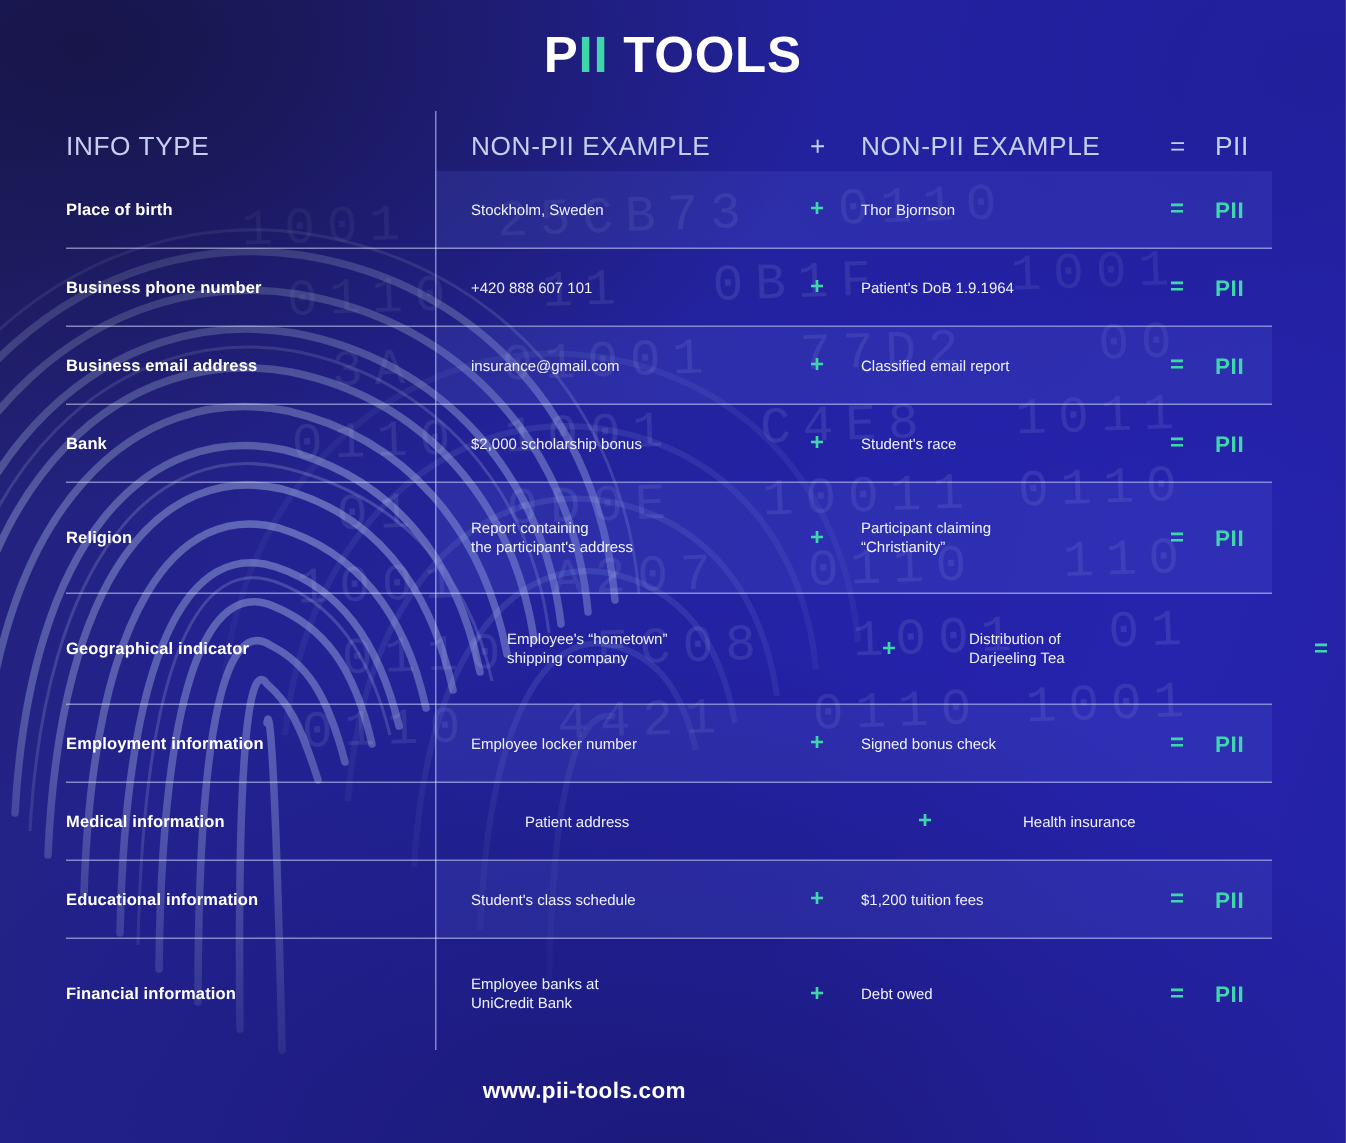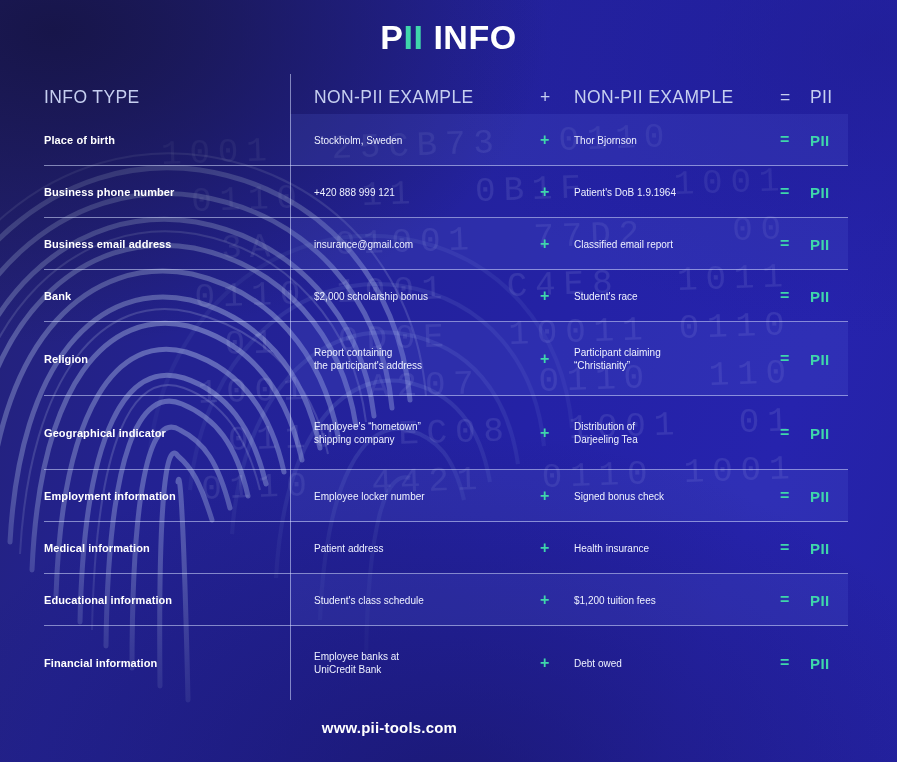--- a/index.html
+++ b/index.html
@@ -304,21 +304,21 @@
   01  0D0E  10011 0110
  1001  A207  0110  110
   0110  EC08  1001  01
  0110  4421  0110 1001</div>
 
   <div id="bg-vignette"></div>
 </div>
 
 <div id="page">
 
-  <div id="brand"><span class="tl-p">P</span><span class="tl-ii">II</span><span class="tl-rest"> INFO</span></div>
+  <div id="brand"><span class="tl-p">P</span><span class="tl-ii">II</span><span class="tl-rest"> TOOLS</span></div>
 
   <div id="table">
     <div id="col-divider" style="height: 626px;"></div>
 
     <div class="row no-rule" id="row-header">
 
       <div class="cell c-type">INFO TYPE</div>
       <div class="cell c-ex1">NON-PII EXAMPLE</div>
       <div class="cell c-op">+</div>
       <div class="cell c-ex2">NON-PII EXAMPLE</div>
@@ -334,21 +334,21 @@
           <div class="cell c-ex1 two-line">Stockholm, Sweden</div>
           <div class="cell c-op">+</div>
           <div class="cell c-ex2 two-line">Thor Bjornson</div>
           <div class="cell c-eq">=</div>
           <div class="cell c-pii">PII</div>
         </div>
         <div class="row data" style="min-height: 52px;">
           <div class="stripe"></div>
           <div class="rule"></div>
           <div class="cell c-type">Business phone number</div>
-          <div class="cell c-ex1 two-line">+420 888 999 121</div>
+          <div class="cell c-ex1 two-line">+420 888 607 101</div>
           <div class="cell c-op">+</div>
           <div class="cell c-ex2 two-line">Patient's DoB 1.9.1964</div>
           <div class="cell c-eq">=</div>
           <div class="cell c-pii">PII</div>
         </div>
         <div class="row data alt" style="min-height: 52px;">
           <div class="stripe"></div>
           <div class="rule"></div>
           <div class="cell c-type">Business email address</div>
           <div class="cell c-ex1 two-line">insurance@gmail.com</div>
@@ -372,21 +372,21 @@
           <div class="rule"></div>
           <div class="cell c-type">Religion</div>
           <div class="cell c-ex1 two-line">Report containing
 the participant's address</div>
           <div class="cell c-op">+</div>
           <div class="cell c-ex2 two-line">Participant claiming
 “Christianity”</div>
           <div class="cell c-eq">=</div>
           <div class="cell c-pii">PII</div>
         </div>
-        <div class="row data" style="min-height: 74px;">
+        <div class="row data" style="min-height: 74px; gap: 24px;">
           <div class="stripe"></div>
           <div class="rule"></div>
           <div class="cell c-type">Geographical indicator</div>
           <div class="cell c-ex1 two-line">Employee's “hometown”
 shipping company</div>
           <div class="cell c-op">+</div>
           <div class="cell c-ex2 two-line">Distribution of
 Darjeeling Tea</div>
           <div class="cell c-eq">=</div>
           <div class="cell c-pii">PII</div>
@@ -394,21 +394,21 @@
         <div class="row data alt" style="min-height: 52px;">
           <div class="stripe"></div>
           <div class="rule"></div>
           <div class="cell c-type">Employment information</div>
           <div class="cell c-ex1 two-line">Employee locker number</div>
           <div class="cell c-op">+</div>
           <div class="cell c-ex2 two-line">Signed bonus check</div>
           <div class="cell c-eq">=</div>
           <div class="cell c-pii">PII</div>
         </div>
-        <div class="row data" style="min-height: 52px;">
+        <div class="row data" style="min-height: 52px; gap: 36px;">
           <div class="stripe"></div>
           <div class="rule"></div>
           <div class="cell c-type">Medical information</div>
           <div class="cell c-ex1 two-line">Patient address</div>
           <div class="cell c-op">+</div>
           <div class="cell c-ex2 two-line">Health insurance</div>
           <div class="cell c-eq">=</div>
           <div class="cell c-pii">PII</div>
         </div>
         <div class="row data alt" style="min-height: 52px;">

